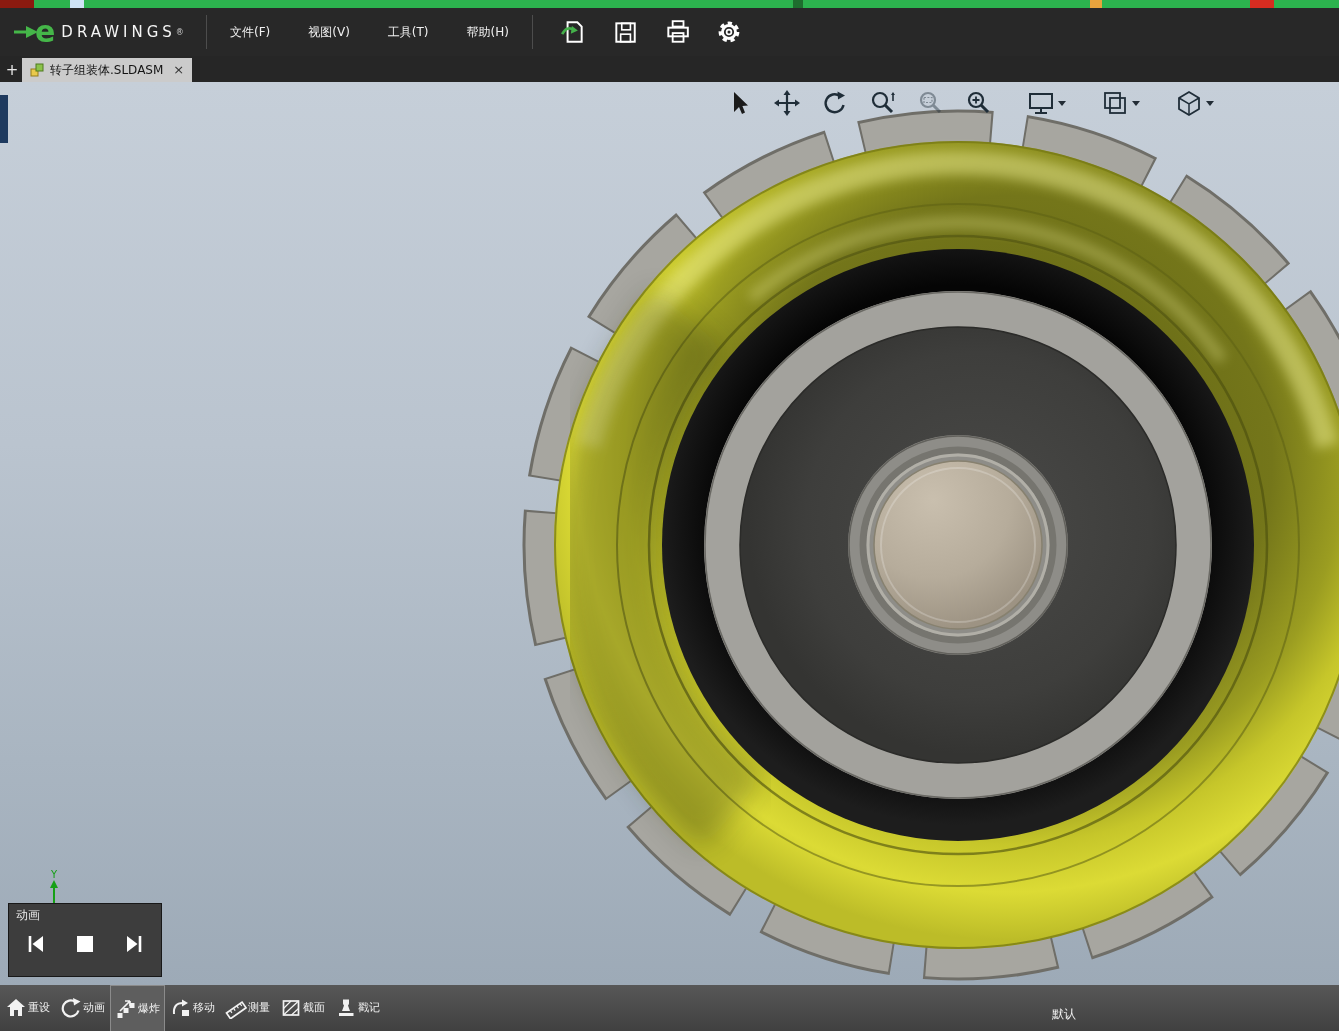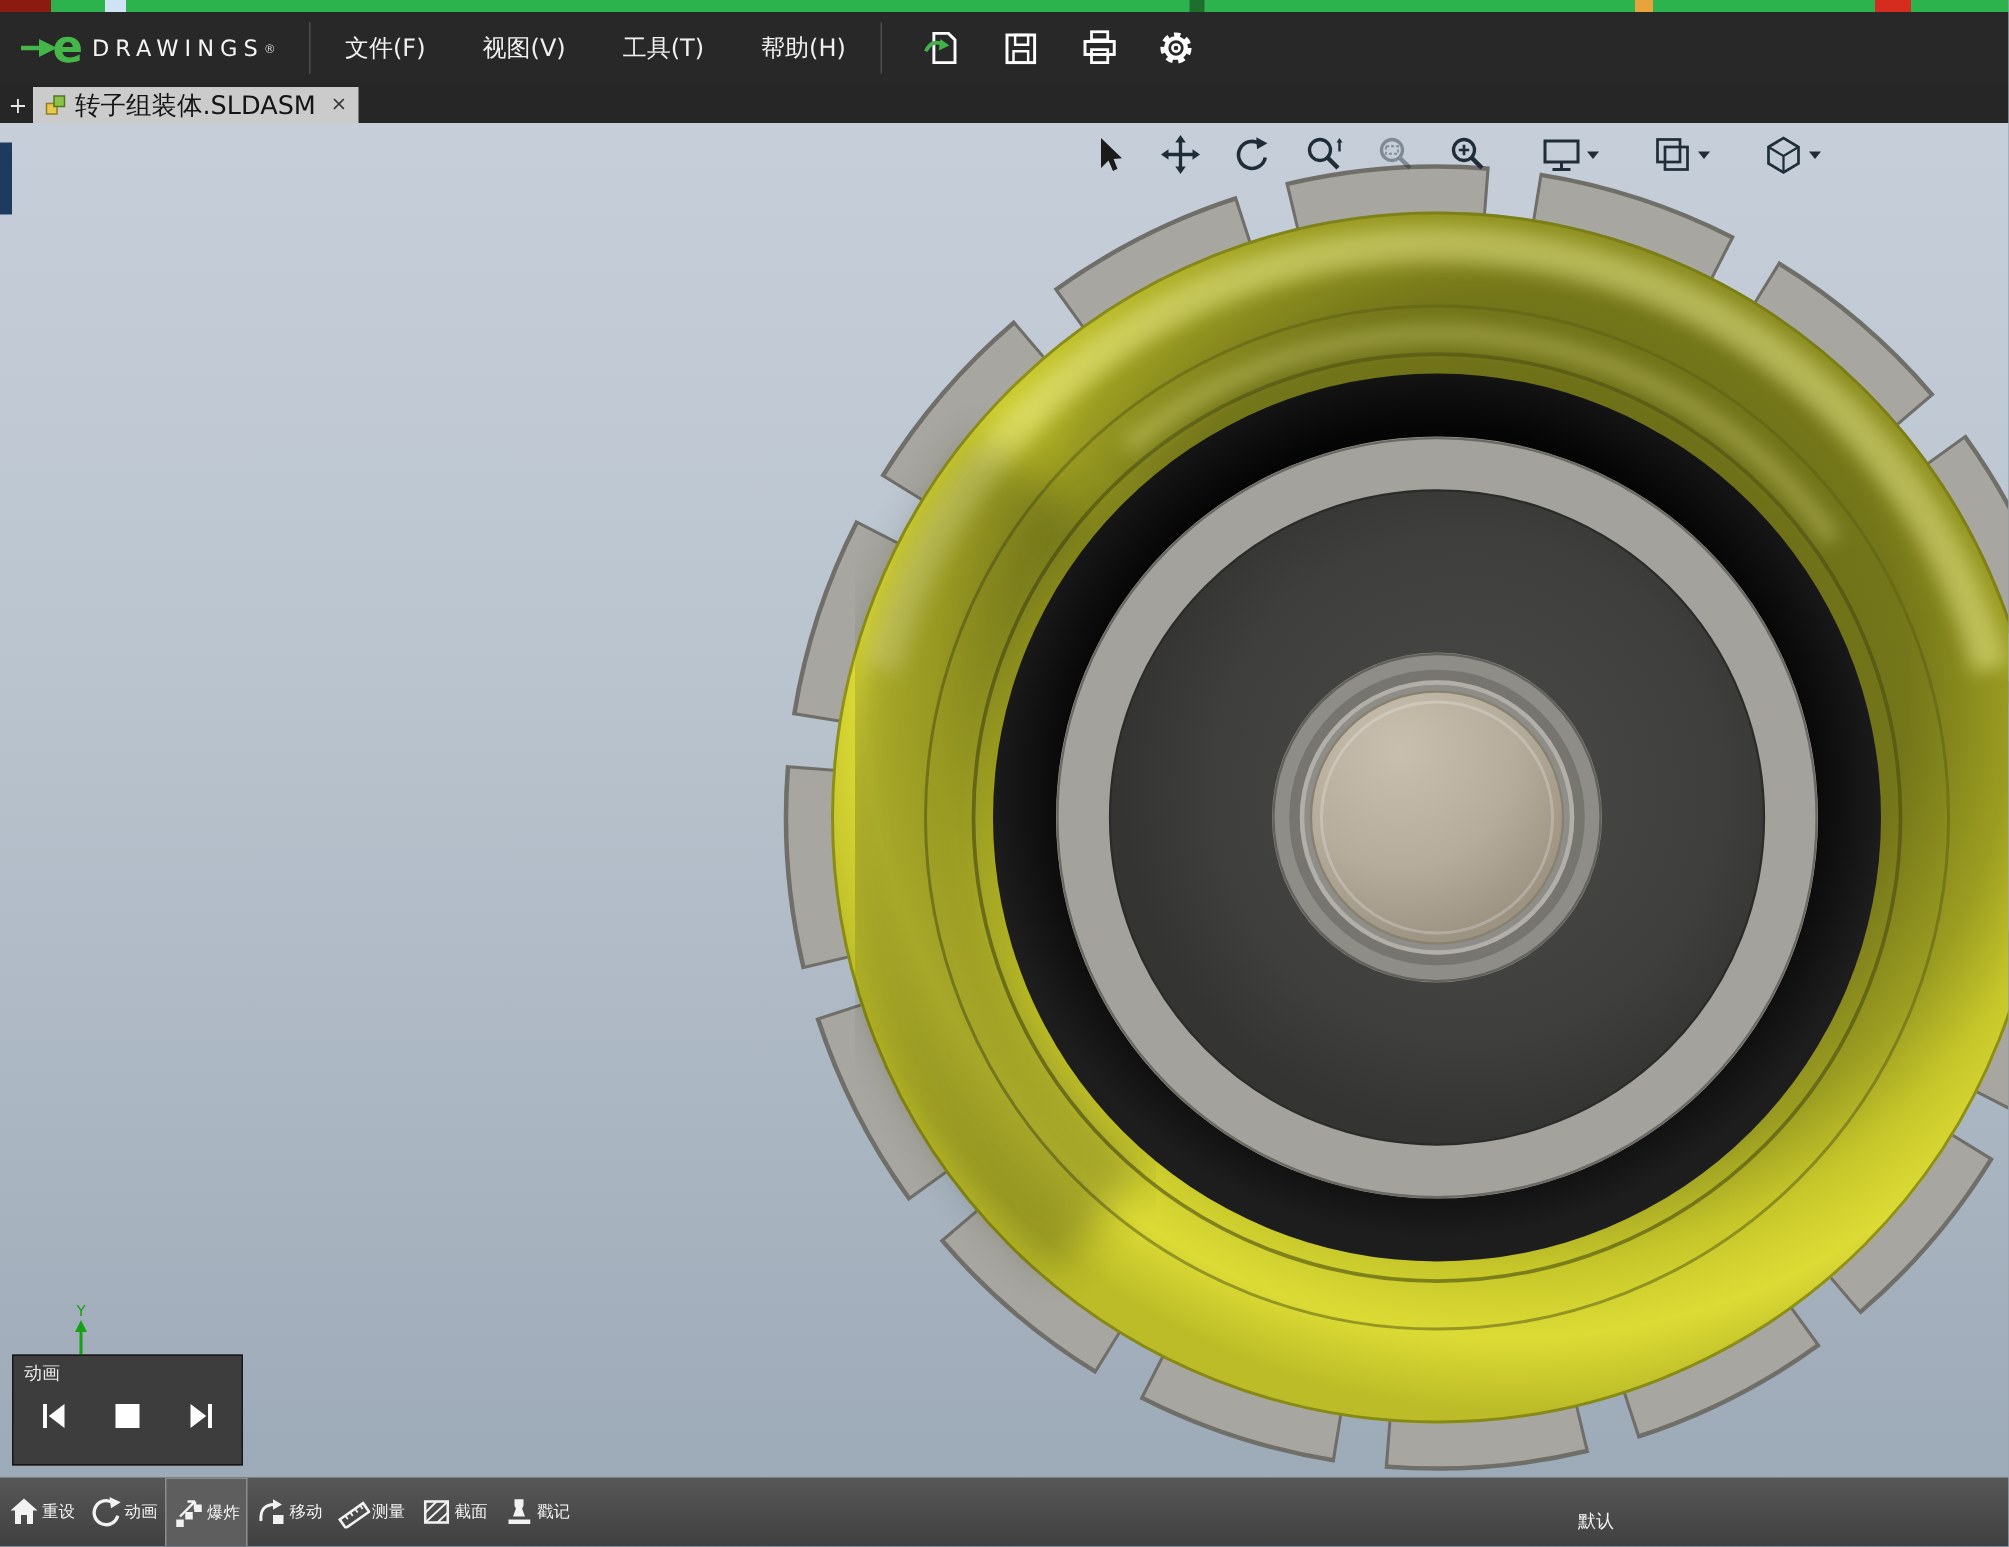--- a/index.html
+++ b/index.html
@@ -12,28 +12,28 @@
   .top-strip{position:absolute;left:0;top:0;width:1339px;height:8px;background:#2cb34e;}
   .frag{position:absolute;}
   
   .header{position:absolute;left:0;top:8px;width:1339px;height:48px;background:#282828;display:flex;align-items:center;}
   .logo{display:flex;align-items:center;margin-left:12px;min-width:190px;}
   .logo-e{color:#45b649;font-size:30px;font-weight:bold;margin-left:-7px;line-height:30px;}
   .logo-name{color:#f5f5f5;font-size:15px;letter-spacing:4px;margin-left:6px;font-weight:400;}
   .logo-reg{color:#cfcfcf;font-size:8px;vertical-align:super;}
   .hsep{width:1px;height:34px;background:#4d4d4d;margin:0 4px;}
   .menu{display:flex;align-items:center;}
-  .menu-item{color:#f0f0f0;font-size:16px;padding:0 19px;height:48px;display:flex;align-items:center;cursor:default;}
+  .menu-item{color:#f0f0f0;font-size:12px;padding:0 19px;height:48px;display:flex;align-items:center;cursor:default;}
   .htools{display:flex;align-items:center;gap:24px;margin-left:22px;}
   .htool{width:28px;height:28px;display:flex;align-items:center;justify-content:center;}
   
   .tabbar{position:absolute;left:0;top:56px;width:1339px;height:26px;background:#262626;display:flex;align-items:flex-end;}
   .newtab{color:#e8e8e8;font-size:15px;width:16px;height:20px;margin:0 2px 2px 4px;display:flex;align-items:center;justify-content:center;}
   .tab{height:24px;background:#cbcbcb;display:flex;align-items:center;padding:0 8px;gap:6px;min-width:150px;}
-  .tab-label{font-size:17px;color:#141414;}
+  .tab-label{font-size:12px;color:#141414;}
   .tab-close{font-size:13px;color:#333;margin-left:4px;line-height:12px;}
   
   .viewport{position:absolute;left:0;top:82px;width:1339px;height:903px;overflow:hidden;
     background:linear-gradient(180deg,#c6cfd9 0%,#bac4cf 40%,#a9b5c1 75%,#9daab7 100%);}
   .model{position:absolute;left:478px;top:-17px;width:960px;height:960px;}
   
   .vtools{position:absolute;left:725px;top:6px;display:flex;align-items:center;gap:21px;}
   .vtool{width:27px;height:30px;display:flex;align-items:center;justify-content:center;}
   .vgroup{display:flex;align-items:center;gap:4px;margin-left:14px;}
   .dd{width:0;height:0;border-left:4px solid transparent;border-right:4px solid transparent;border-top:5px solid #222c35;}

